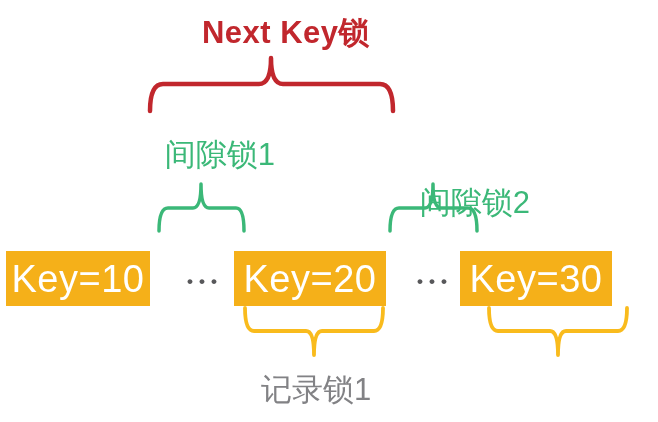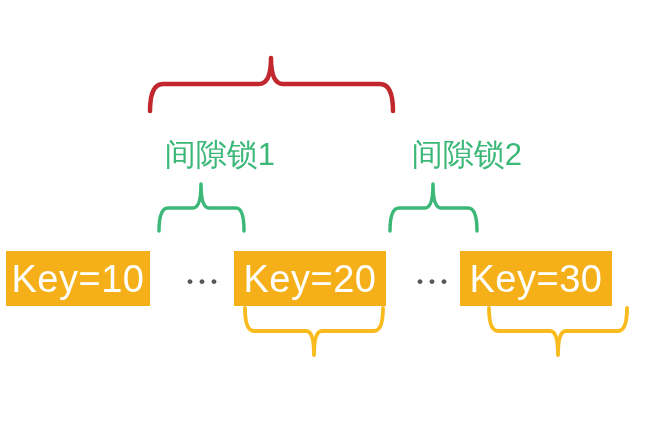--- a/index.html
+++ b/index.html
@@ -26,21 +26,21 @@
   }
 
   .gap-label {
     width: 170px; top: 134px;
     text-align: right;
     font-size: 31px; font-weight: 500;
     color: var(--green);
     white-space: nowrap;
   }
   .gap-label.g1 { left: 105px; }
-  .gap-label.g2 { left: 352px; }
+  .gap-label.g2 { left: 360px; margin-top: 48px; }
 
   .key-box {
     top: 251px; height: 55px;
     background: var(--amber);
     color: var(--keyText);
     font-size: 38px; font-weight: 400;
     letter-spacing: 0.5px;
     display: flex; align-items: center; justify-content: center;
     line-height: 1;
   }
@@ -75,20 +75,21 @@
   svg.braces path { fill: none; stroke-linecap: round; stroke-linejoin: round; }
   path.brace-red    { stroke: var(--red);        stroke-width: 4.5px; }
   path.brace-green  { stroke: var(--green);      stroke-width: 3.5px; }
   path.brace-orange { stroke: var(--amberBrace); stroke-width: 3.8px; }
 </style>
 </head>
 <body>
 
 <div class="canvas">
 
+  <div class="abs title">Next Key锁</div>
 
   <svg class="abs braces" width="658" height="422" viewBox="0 0 658 422" aria-hidden="true">
 
     <path class="brace-red" d="M 150,111 Q 150,84 163,84 L 259,84 Q 271,84 271,58 Q 271,84 283,84 L 380,84 Q 393,84 393,111"></path>
 
     <path class="brace-green" d="M 159,231 Q 159,208 168,208 L 193,208 Q 201,208 201,184 Q 201,208 209,208 L 236,208 Q 244,208 244,231"></path>
 
     <path class="brace-green" d="M 390,231 Q 390,208 399,208 L 425,208 Q 433,208 433,184 Q 433,208 441,208 L 468,208 Q 477,208 477,231"></path>
 
     <path class="brace-orange" d="M 245,308 Q 245,331 254,331 L 306,331 Q 314,331 314,355 Q 314,331 322,331 L 374,331 Q 383,331 383,308"></path>
@@ -98,14 +99,15 @@
 
   <div class="abs gap-label g1">间隙锁1</div>
   <div class="abs gap-label g2">间隙锁2</div>
 
   <div class="abs key-box k1">Key=10</div>
   <div class="abs dots d1">•••</div>
   <div class="abs key-box k2">Key=20</div>
   <div class="abs dots d2">•••</div>
   <div class="abs key-box k3">Key=30</div>
 
+  <div class="abs record-label r1">记录锁1</div>
 
 </div>
 
 </body></html>

